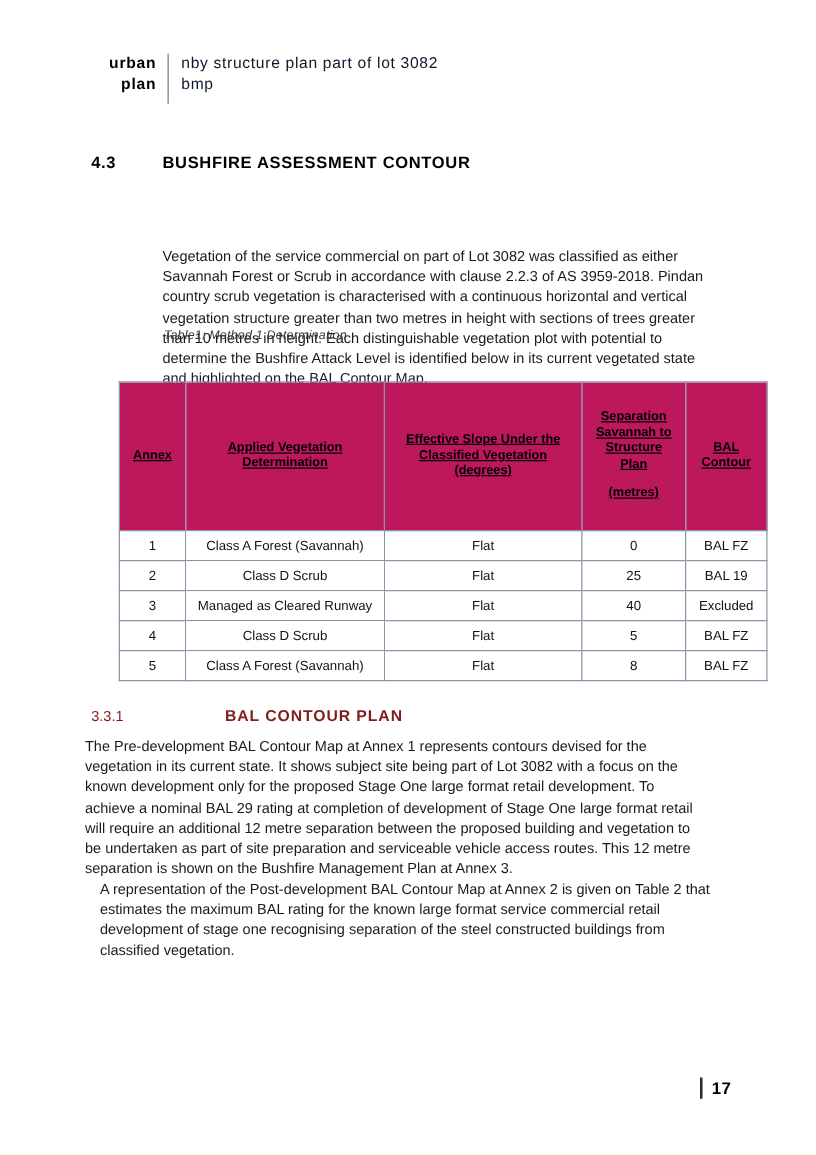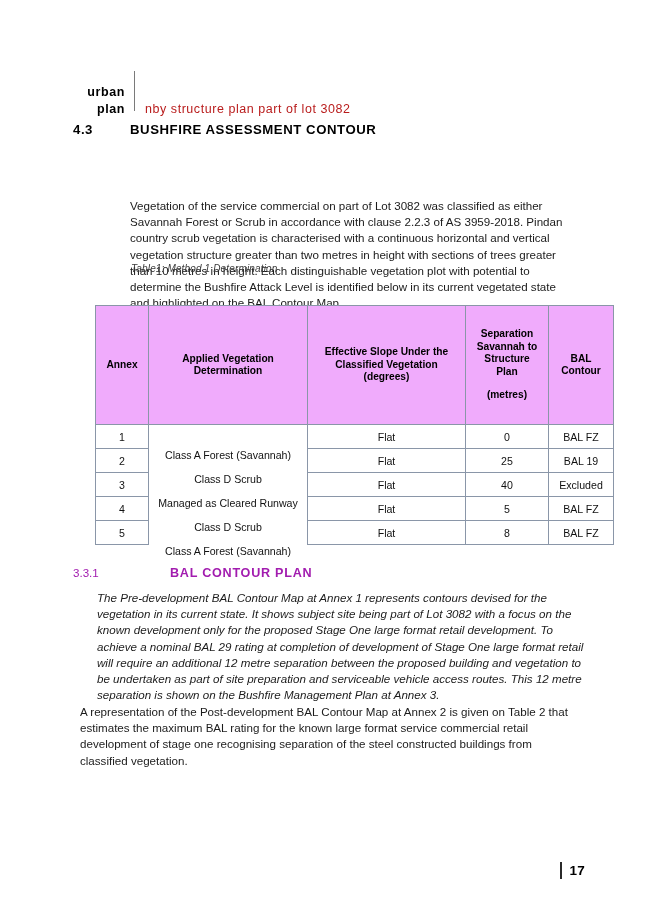--- a/index.html
+++ b/index.html
@@ -24,22 +24,21 @@
   }
 
   
   .doc-header {
     position: absolute;
     left: 70px;
     top: 42px;
     width: 520px;
     height: 48px;
     display: flex;
-    align-items: flex-end;
-    margin-top: 28px;
+    align-items: flex-start;
   }
   .brand {
     width: 55px;
     text-align: right;
     font-size: 12.5px;
     font-weight: bold;
     line-height: 17px;
     letter-spacing: 0.6px;
     color: #000;
     padding-right: 0px;
@@ -50,21 +49,21 @@
     align-self: stretch;
     background: #7a7a7a;
     margin: 1px 0 6px 9px;
     height: 40px;
   }
   .header-title {
     margin-left: 10px;
     font-size: 12.5px;
     line-height: 17px;
     letter-spacing: 0.55px;
-    color: #b91c1c;
+    color: #0f172a;
   }
   .header-title div { white-space: nowrap; }
 
   
   .h2 {
     position: absolute;
     left: 73px;
     top: 122px;
     width: 520px;
     display: flex;
@@ -75,21 +74,22 @@
   }
   .h2 .num { width: 57px; }
   .h3 {
     position: absolute;
     left: 73px;
     top: 566px;
     width: 520px;
     display: flex;
     align-items: baseline;
     font-size: 12.6px;
-    color: #a21caf;
+    color: #7f1d1d;
+    gap: 10px;
   }
   .h3 .num {
     width: 57px;
     font-weight: normal;
     font-size: 11.6px;
   }
   .h3 .txt {
     font-weight: bold;
     letter-spacing: 0.75px;
     padding-left: 40px;
@@ -112,24 +112,23 @@
   .caption {
     position: absolute;
     left: 131px;
     top: 263px;
     font-size: 10px;
     font-style: italic;
     color: #3a3a3a;
     letter-spacing: 0.15px;
   }
   #contour-para-1 {
-    left: 97px;
+    left: 68px;
     top: 590px;
     width: 492px;
-    font-style: italic;
   }
   #contour-para-2 {
     left: 80px;
     top: 704px;
     width: 492px;
   }
 
   
   .tbl-wrap {
     position: absolute;
@@ -140,41 +139,42 @@
   table.bal {
     border-collapse: collapse;
     width: 518px;
     table-layout: fixed;
   }
   table.bal th, table.bal td {
     border: 1px solid #8a96a8;
     padding: 0;
   }
   table.bal thead th {
-    background: #f0abfc;
+    background: #be185d;
     height: 118px;
     vertical-align: middle;
     font-size: 10.2px;
     font-weight: bold;
     line-height: 12.4px;
     color: #000;
+    text-decoration: underline;
   }
   table.bal thead th .hdr { padding: 0 3px; }
   table.bal thead th .sub { display: block; margin-top: 11px; }
   table.bal tbody td {
     background: #ffffff;
     height: 23px;
     text-align: center;
     vertical-align: middle;
     font-size: 10.6px;
     color: #111;
   }
   table.bal tbody td.veg {
     position: relative;
-    top: 18px;
+    top: 0;
   }
   .c-plot { width: 53px; }
   .c-veg  { width: 159px; }
   .c-slope{ width: 158px; }
   .c-sep  { width: 83px; }
   .c-bal  { width: 65px; }
 
   
   .footer {
     position: absolute;
@@ -203,20 +203,21 @@
 <div class="page">
 
   <div class="doc-header">
     <div class="brand">
       <div>urban</div>
       <div>plan</div>
     </div>
     <div class="header-rule"></div>
     <div class="header-title">
       <div>nby structure plan part of lot 3082</div>
+      <div>bmp</div>
     </div>
   </div>
 
   <div class="h2">
     <span class="num">4.3</span>
     <span class="txt">BUSHFIRE ASSESSMENT CONTOUR</span>
   </div>
 
   <div class="para" id="intro-para">Vegetation of the service commercial on part of Lot 3082 was classified as either Savannah Forest or Scrub in accordance with clause 2.2.3 of AS 3959-2018. Pindan country scrub vegetation is characterised with a continuous horizontal and vertical vegetation structure greater than two metres in height with sections of trees greater than 10 metres in height.  Each distinguishable vegetation plot with potential to determine the Bushfire Attack Level is identified below in its current vegetated state and highlighted on the BAL Contour Map.</div>
 

